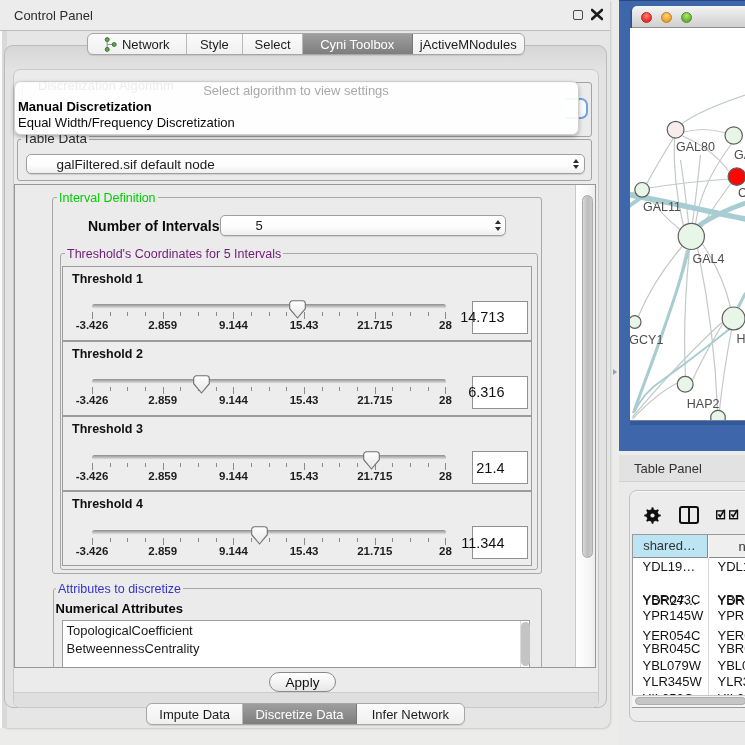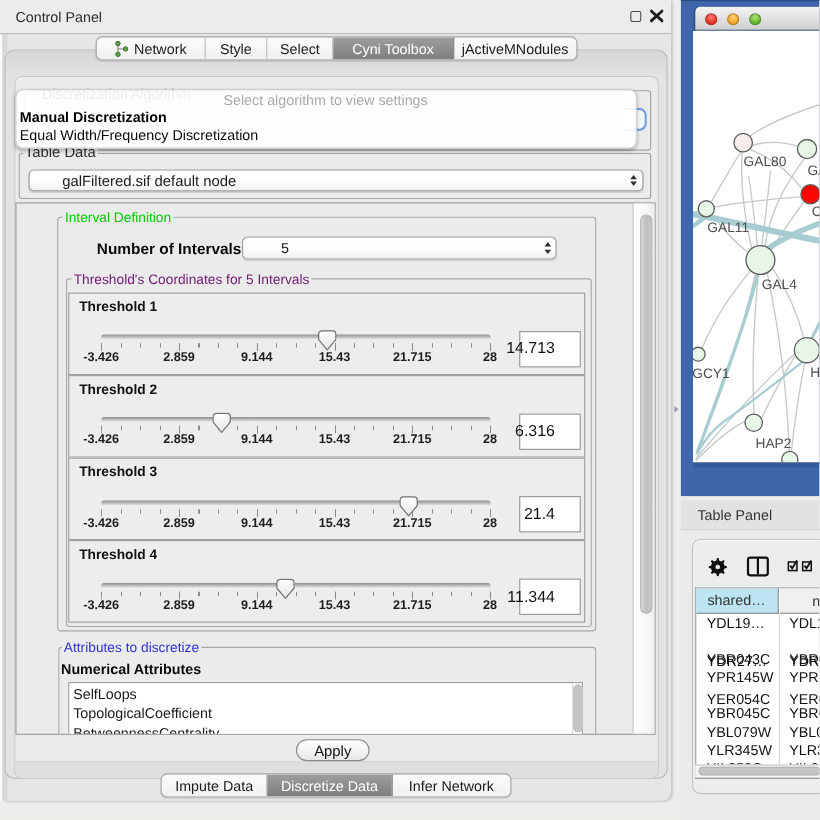--- a/index.html
+++ b/index.html
@@ -199,21 +199,20 @@
           </linearGradient>
         </defs>
       </svg>
   <div class="vbox" style="left:408.5px; top:34px;text-align:right;">11.344</div>
   </div>
 
   <div class="gbox" style="left:37.5px; top:403px; width:489px; height:90px; border-color:#A8A8A8;"></div>
   <div class="glab" style="left:41px; top:397px; font-size:12.5px; color:#3333CC;">Attributes to discretize</div>
   <div class="abs" style="left:40.5px; top:415.5px; font-size:13px; font-weight:bold; color:#0A0A0A;">Numerical Attributes</div>
   <div class="abs" style="left:47px; top:434.5px; width:468px; height:60px; background:#FFFFFF; border:1px solid #9E9E9E; padding-top:1px;">
-    <div class="listitem">SelfLoops</div>
     <div class="listitem">TopologicalCoefficient</div>
     <div class="listitem">BetweennessCentrality</div>
   </div>
   <div class="abs" style="left:504.5px; top:435.5px; width:1px; height:58px; background:#DCDCDC;"></div>
   <div class="abs" style="left:505.5px; top:436.5px; width:9px; height:44px; background:#C4C4C4; border-radius:4.5px;"></div>
 </div>
 
 <div class="abs" style="left:575px; top:185px; width:20px; height:482px; background:linear-gradient(to right,#FFFFFF,#F6F6F6 70%,#ECECEC); border-left:1px solid #C9C9C9;"></div>
 <div class="abs" style="left:581.5px; top:195px; width:11px; height:363px; background:linear-gradient(to right,#D8D8D8,#BEBEBE 50%,#C9C9C9); border:1px solid #ABABAB; border-radius:6px;"></div>
 

